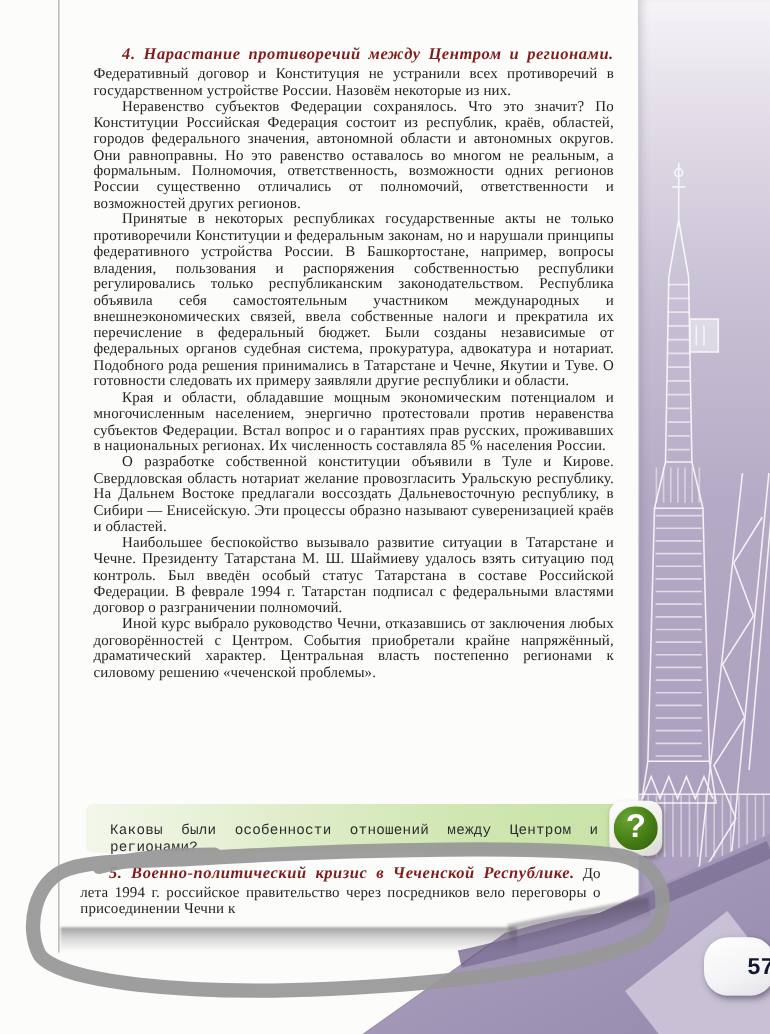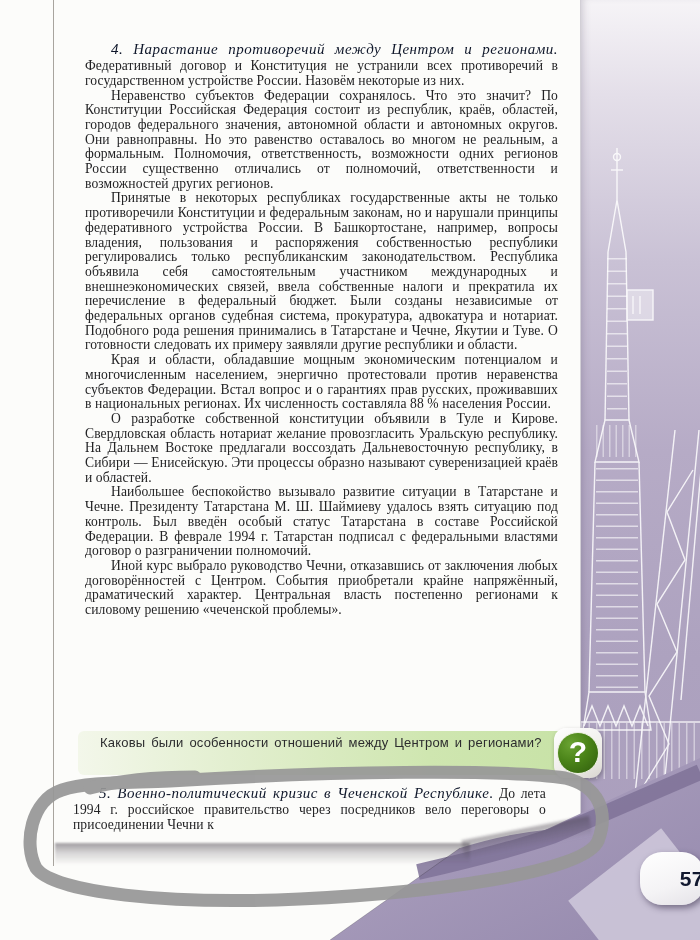--- a/index.html
+++ b/index.html
@@ -21,31 +21,31 @@
   .margin-strip svg{position:absolute;left:0;top:0;}
 
   
   .text-col{
     position:absolute;left:85px;top:42px;width:473px;z-index:3;
     color:#232325;font-size:13.6px;line-height:14.7px;
     text-align:justify;letter-spacing:.1px;
   }
   .para{margin:0;text-indent:26px;}
   .hpara{line-height:15.5px;}
-  .runin{font-weight:normal;font-style:italic;color:#0f172a;font-size:15px;letter-spacing:.5px;}
+  .runin{font-weight:bold;font-style:italic;color:#7f1d1d;font-size:15px;letter-spacing:.5px;}
 
   
   .qbox{
     position:absolute;left:78px;top:731px;width:502px;height:44px;z-index:4;
     border-radius:6px 0 0 6px;
     background:linear-gradient(90deg,#f3f7ea 0%,#e3efd0 30%,#cfe6b0 70%,#c7e2a6 100%);
   }
   .qtext{
-    position:absolute;left:22px;top:4px;width:444px;
-    font-family:Liberation Sans, sans-serif;
+    position:absolute;left:22px;top:16px;width:444px;
+    font-family:Liberation Mono, monospace;
     font-size:13px;line-height:16px;color:#2c2c2e;
     text-align:justify;letter-spacing:.2px;word-spacing:2px;
   }
   
   .qicon{
     position:absolute;left:554px;top:728px;width:48px;height:50px;z-index:5;
     border-radius:12px;
     background:linear-gradient(150deg,#ffffff 0%,#eceae6 70%,#d8d5cf 100%);
     box-shadow:1px 2px 4px rgba(40,40,40,.35);
     display:flex;align-items:center;justify-content:center;
@@ -145,21 +145,21 @@
 
     <line x1="0" y1="722" x2="120" y2="722" stroke="#ffffff" stroke-width="1.5" opacity="0.8"></line>
     <line x1="0" y1="751" x2="120" y2="751" stroke="#ffffff" stroke-width="56" stroke-dasharray="1.5 6" opacity="0.45"></line>
   </svg>
 </div>
 
 <div class="text-col">
   <p class="para hpara"><span class="runin">4. Нарастание противоречий между Центром и регионами.</span> <span>Федеративный договор и Конституция не устранили всех противоречий в государственном устройстве России. Назовём некоторые из них.</span></p>
   <p class="para">Неравенство субъектов Федерации сохранялось. Что это значит? По Конституции Российская Федерация состоит из республик, краёв, областей, городов федерального значения, автономной области и автономных округов. Они равноправны. Но это равенство оставалось во многом не реальным, а формальным. Полномочия, ответственность, возможности одних регионов России существенно отличались от полномочий, ответственности и возможностей других регионов.</p>
   <p class="para">Принятые в некоторых республиках государственные акты не только противоречили Конституции и федеральным законам, но и нарушали принципы федеративного устройства России. В Башкортостане, например, вопросы владения, пользования и распоряжения собственностью республики регулировались только республиканским законодательством. Республика объявила себя самостоятельным участником международных и внешнеэкономических связей, ввела собственные налоги и прекратила их перечисление в федеральный бюджет. Были созданы независимые от федеральных органов судебная система, прокуратура, адвокатура и нотариат. Подобного рода решения принимались в Татарстане и Чечне, Якутии и Туве. О готовности следовать их примеру заявляли другие республики и области.</p>
-  <p class="para">Края и области, обладавшие мощным экономическим потенциалом и многочисленным населением, энергично протестовали против неравенства субъектов Федерации. Встал вопрос и о гарантиях прав русских, проживавших в национальных регионах. Их численность составляла 88 % населения России.</p>
+  <p class="para">Края и области, обладавшие мощным экономическим потенциалом и многочисленным населением, энергично протестовали против неравенства субъектов Федерации. Встал вопрос и о гарантиях прав русских, проживавших в национальных регионах. Их численность составляла 85 % населения России.</p>
   <p class="para">О разработке собственной конституции объявили в Туле и Кирове. Свердловская область нотариат желание провозгласить Уральскую республику. На Дальнем Востоке предлагали воссоздать Дальневосточную республику, в Сибири — Енисейскую. Эти процессы образно называют суверенизацией краёв и областей.</p>
   <p class="para">Наибольшее беспокойство вызывало развитие ситуации в Татарстане и Чечне. Президенту Татарстана М. Ш. Шаймиеву удалось взять ситуацию под контроль. Был введён особый статус Татарстана в составе Российской Федерации. В феврале 1994 г. Татарстан подписал с федеральными властями договор о разграничении полномочий.</p>
   <p class="para">Иной курс выбрало руководство Чечни, отказавшись от заключения любых договорённостей с Центром. События приобретали крайне напряжённый, драматический характер. Центральная власть постепенно регионами к силовому решению «чеченской проблемы».</p>
 </div>
 
 <div class="qbox">
   <div class="qtext">Каковы были особенности отношений между Центром и регионами?</div>
 </div>
 <div class="qicon">
   <div class="qcircle">

